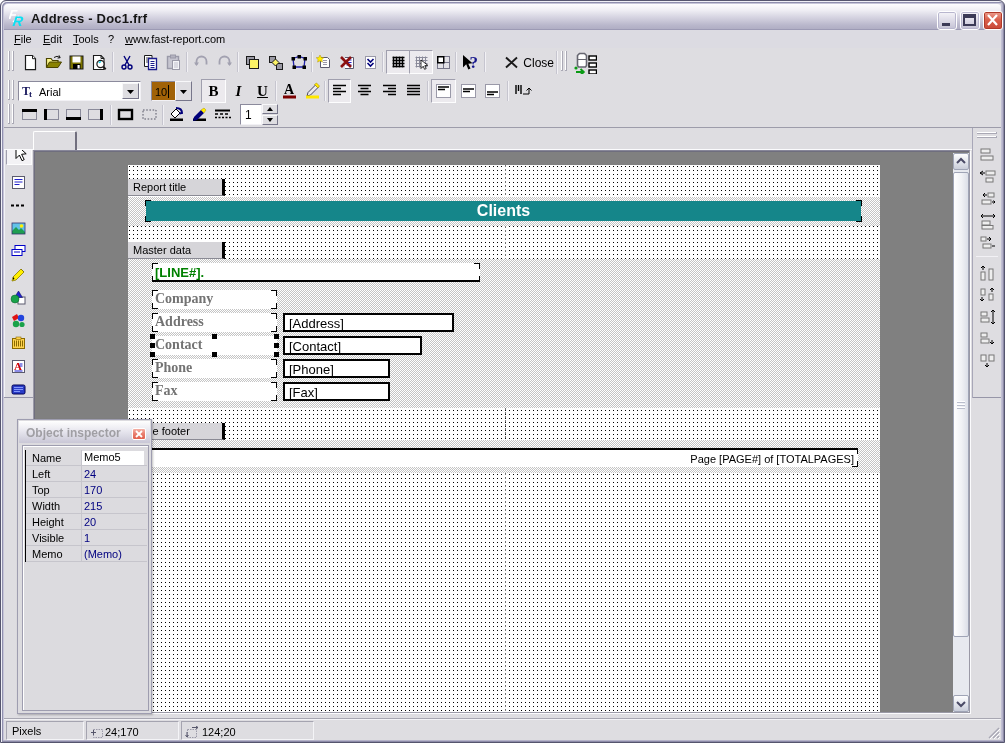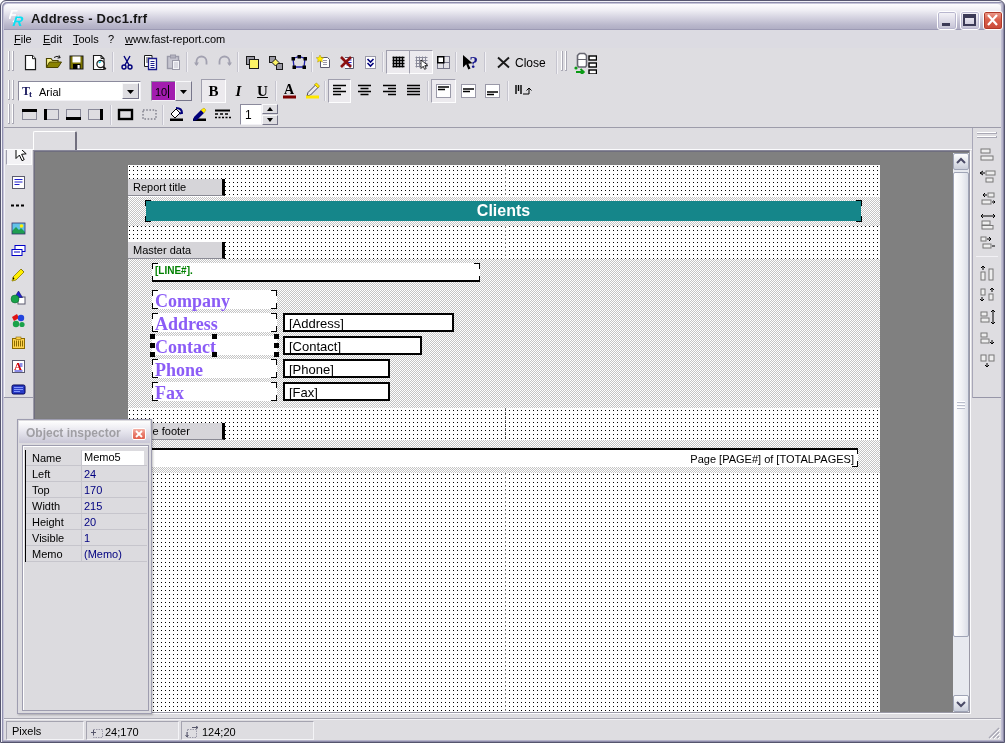--- a/index.html
+++ b/index.html
@@ -37,21 +37,21 @@
 
 #cpanel{position:absolute;left:33px;top:150px;width:937px;height:563px;background:#808080;
  border:1px solid #9a99a6;border-top-color:#88879a;box-shadow:inset 1px 1px 0 #6f6e7e, 1px 1px 0 #fbfbfd}
 #page{position:absolute;left:94px;top:14px;width:752px;height:547px;background:#fff}
 .bandtab{position:absolute;left:0;width:97px;height:17px;background:#d6d5d9;border-right:3px solid #000;
  border-bottom:1px solid #8a8a94;padding:2px 0 0 5px;white-space:nowrap;overflow:hidden}
 #clients{position:absolute;left:18px;top:36px;width:715px;height:20px;background:#15868a;color:#fff;
  font-weight:bold;font-size:16px;text-align:center;padding-top:1px}
 .mbox{position:absolute;background:#fff}
 .vbox{position:absolute;background:#fff;border:2px solid #000;font-size:13px;padding:1px 0 0 4px;color:#000}
-.lab{font-family:"Liberation Serif",serif;font-weight:bold;font-size:18px;color:#8b5cf6;padding:1px 0 0 3px}
+.lab{font-family:"Liberation Serif",serif;font-weight:bold;font-size:14px;color:#737373;padding:1px 0 0 3px}
 .cb{position:absolute;width:6px;height:6px}
 .cb.tl{border-left:1px solid #000;border-top:1px solid #000}
 .cb.tr{border-right:1px solid #000;border-top:1px solid #000}
 .cb.bl{border-left:1px solid #000;border-bottom:1px solid #000}
 .cb.br{border-right:1px solid #000;border-bottom:1px solid #000}
 .hd{position:absolute;width:5px;height:5px;background:#000}
 
 #vsb{position:absolute;left:919px;top:2px;width:16px;height:559px;background:#e7e9ef}
 .sbtn{position:absolute;left:0;width:16px;height:17px;border:1px solid #9fa4b6;border-radius:2px;
  background:linear-gradient(180deg,#fdfdfe,#dfe2ea 60%,#c9cdd9)}
@@ -250,21 +250,21 @@
         </svg>
       </div>
   <div class="vsep" style="left:451px;top:4px"></div>
   <div class="btn" style="left:455px;top:3px">
         <svg width="20" height="18">
           <path d="M2 1 v12.5 l3.2 -3.2 2.1 5.2 2.2 -1 -2.2 -4.8 4.2 -.4 z" fill="#000"></path>
           <text x="8.5" y="14" font-family="Liberation Serif" font-size="17" font-weight="bold" fill="#16168c">?</text>
         </svg>
       </div>
   <div class="vsep" style="left:480px;top:4px"></div>
-  <div class="btn" style="left:492px;top:3px;width:58px;justify-content:flex-start">
+  <div class="btn" style="left:492px;top:3px;width:58px;justify-content:flex-end">
         <svg width="15" height="15">
           <path d="M2 2.5 l11 10 M13 2.5 l-11 10" stroke="#1a1a1a" stroke-width="1.9"></path>
         </svg>
         <span style="margin-left:4px;font-size:12px">Close</span>
       </div>
   <div class="vsep" style="left:552px;top:3px;height:23px"></div>
   <div class="grip" style="left:557px;top:3px">
         <i style="left:0"></i>
         <i style="left:4px"></i>
       </div>
@@ -291,21 +291,21 @@
           <text x="0" y="11" font-family="Liberation Serif" font-size="12" font-weight="bold" fill="#1a1a5e">T</text>
           <text x="7" y="13" font-family="Liberation Serif" font-size="9" font-weight="bold" fill="#1a1a5e">t</text>
         </svg>
     <span class="abs" style="left:20px;top:4px">Arial</span>
     <div class="abs" style="right:1px;top:1px;width:17px;height:16px;background:#dedde1;border:1px solid;border-color:#f8f8fa #77768a #77768a #f8f8fa">
           <svg width="15" height="14">
             <path d="M4 6 l3.5 4 3.5 -4 z" fill="#000"></path>
           </svg>
         </div>
   </div>
-  <div class="abs" style="left:147px;top:33px;width:38px;height:20px;background:#a21caf;border:1px solid;border-color:#8b8a9c #f2f1f5 #f2f1f5 #8b8a9c">
+  <div class="abs" style="left:147px;top:33px;width:38px;height:20px;background:#a16207;border:1px solid;border-color:#8b8a9c #f2f1f5 #f2f1f5 #8b8a9c">
         <span class="abs" style="left:3px;top:4px">10</span>
         <i class="abs" style="left:16px;top:3px;width:1px;height:13px;background:#000"></i>
       </div>
   <div class="abs" style="left:171px;top:33px;width:17px;height:20px;background:#dedde1;border:1px solid;border-color:#f8f8fa #77768a #77768a #f8f8fa">
         <svg width="15" height="18">
           <path d="M4 8 l3.5 4 3.5 -4 z" fill="#000"></path>
         </svg>
       </div>
   <div class="btn pressed" style="left:197px;top:31px;width:25px;height:24px">
         <span style="font-family:'Liberation Serif',serif;font-weight:bold;font-size:15px">B</span>
@@ -551,21 +551,21 @@
    </defs>
    <rect width="752" height="547" fill="url(#dots)" shape-rendering="crispEdges"></rect>
    <rect x="0" y="32" width="752" height="29" fill="url(#chk)" shape-rendering="crispEdges"></rect>
    <rect x="0" y="94" width="752" height="149" fill="url(#chk)" shape-rendering="crispEdges"></rect>
    <rect x="0" y="275" width="752" height="33" fill="url(#chk)" shape-rendering="crispEdges"></rect>
   </svg>
 
   <div class="bandtab" style="top:14px">Report title</div>
   <div id="clients">Clients<i class="cb tl" style="left:-1px;top:-1px"></i><i class="cb tr" style="right:-1px;top:-1px"></i><i class="cb bl" style="left:-1px;bottom:-1px"></i><i class="cb br" style="right:-1px;bottom:-1px"></i></div>
   <div class="bandtab" style="top:77px">Master data</div>
-  <div class="mbox" style="left:24px;top:98px;width:328px;height:19px;border-bottom:2px solid #000;color:#008000;font-weight:bold;font-size:10px;padding:2px 0 0 3px">[LINE#].<i class="cb tl" style="left:0;top:0"></i><i class="cb tr" style="right:0;top:0"></i><i class="cb bl" style="left:0;bottom:-2px"></i><i class="cb br" style="right:0;bottom:-2px"></i></div>
+  <div class="mbox" style="left:24px;top:98px;width:328px;height:19px;border-bottom:2px solid #000;color:#008000;font-weight:bold;font-size:13px;padding:2px 0 0 3px">[LINE#].<i class="cb tl" style="left:0;top:0"></i><i class="cb tr" style="right:0;top:0"></i><i class="cb bl" style="left:0;bottom:-2px"></i><i class="cb br" style="right:0;bottom:-2px"></i></div>
   <div class="mbox lab" style="left:24px;top:125px;width:125px;height:19px">Company<i class="cb tl" style="left:0;top:0"></i><i class="cb tr" style="right:0;top:0"></i><i class="cb bl" style="left:0;bottom:0"></i><i class="cb br" style="right:0;bottom:0"></i></div>
   <div class="mbox lab" style="left:24px;top:148px;width:125px;height:19px">Address<i class="cb tl" style="left:0;top:0"></i><i class="cb tr" style="right:0;top:0"></i><i class="cb bl" style="left:0;bottom:0"></i><i class="cb br" style="right:0;bottom:0"></i></div>
   <div class="vbox" style="left:155px;top:148px;width:171px;height:19px">[Address]</div>
   <div class="mbox lab" style="left:24px;top:171px;width:125px;height:19px">Contact<i class="hd" style="left:-2px;top:-2px"></i><i class="hd" style="left:60px;top:-2px"></i><i class="hd" style="right:-2px;top:-2px"></i><i class="hd" style="left:-2px;top:7px"></i><i class="hd" style="right:-2px;top:7px"></i><i class="hd" style="left:-2px;bottom:-2px"></i><i class="hd" style="left:60px;bottom:-2px"></i><i class="hd" style="right:-2px;bottom:-2px"></i></div>
   <div class="vbox" style="left:155px;top:171px;width:139px;height:19px">[Contact]</div>
   <div class="mbox lab" style="left:24px;top:194px;width:125px;height:19px">Phone<i class="cb tl" style="left:0;top:0"></i><i class="cb tr" style="right:0;top:0"></i><i class="cb bl" style="left:0;bottom:0"></i><i class="cb br" style="right:0;bottom:0"></i></div>
   <div class="vbox" style="left:155px;top:194px;width:107px;height:19px">[Phone]</div>
   <div class="mbox lab" style="left:24px;top:217px;width:125px;height:19px">Fax<i class="cb tl" style="left:0;top:0"></i><i class="cb tr" style="right:0;top:0"></i><i class="cb bl" style="left:0;bottom:0"></i><i class="cb br" style="right:0;bottom:0"></i></div>
   <div class="vbox" style="left:155px;top:217px;width:107px;height:19px">[Fax]</div>
   <div class="bandtab" style="top:258px">Page footer</div>

